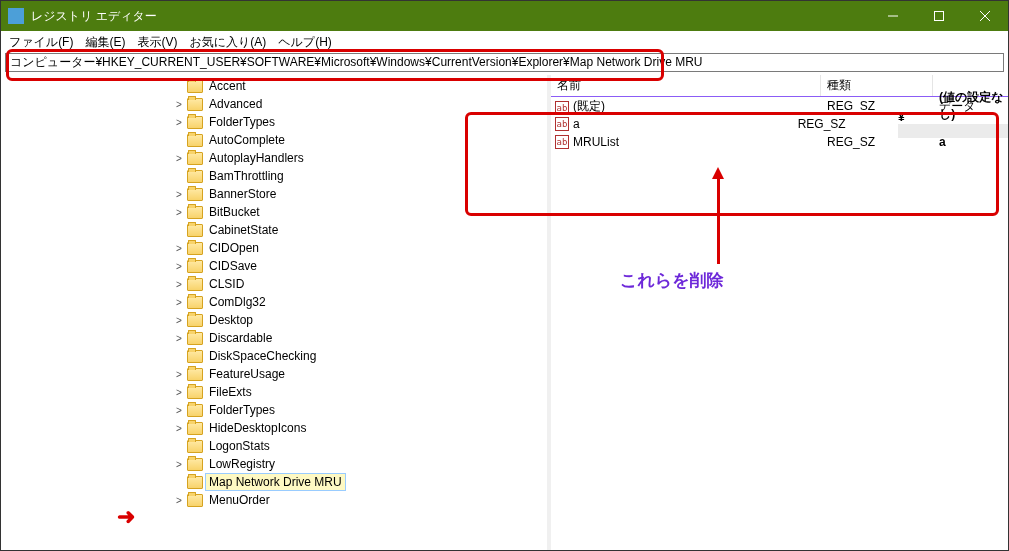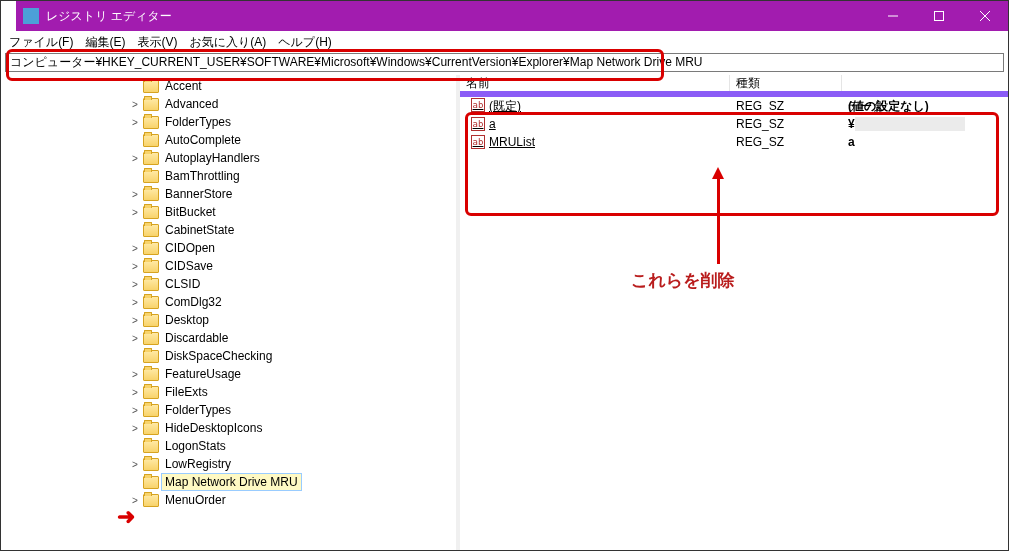--- a/index.html
+++ b/index.html
@@ -1,63 +1,63 @@
 <!DOCTYPE html>
 <html><head>
 <meta charset="utf-8">
 <style>
 * { margin:0; padding:0; box-sizing:border-box; font-family:"Yu Gothic","Meiryo","MS Gothic",sans-serif; font-size:12px; }
 body { width:1009px; height:551px; background:#fff; position:relative; overflow:hidden; border:1px solid #333; }
 
 
-.titlebar { height:30px; background:#a21caf; color:#fff; display:flex; align-items:center;margin-left:15px; }
+.titlebar { height:30px; background:#4d7c0f; color:#fff; display:flex; align-items:center; }
 .titlebar .icon { width:16px; height:16px; background:#4c9fd8; margin:0 7px; }
 .titlebar .title { flex:1; font-size:12px; }
 .titlebar .winbtn { width:46px; height:30px; display:flex; align-items:center; justify-content:center; color:#fff; }
 
 
 .menubar { height:19px; display:flex; align-items:center; padding-left:8px; gap:12px; color:#000; font-size:12px; padding-top:3px;}
 .menubar span { }
 
 
 .addrwrap { padding:3px 4px; }
 .addrbar { width:100%; height:19px; border:1px solid #7a7a7a; padding:1px 4px; font-size:12px; background:#fff; }
 
 
 .split { display:flex; height:calc(551px - 30px - 19px - 25px - 2px); position:relative; }
-.treepane { width:455px; overflow:auto; position:relative; }
+.treepane { width:502px; overflow:auto; position:relative;margin-left:44px; }
 .divider { width:4px; background:#f0f0f0; cursor:col-resize; }
 .listpane { flex:1; overflow:auto; position:relative; }
 
 
 .tree { padding-top:2px; }
 .treerow { display:flex; align-items:center; height:18px; white-space:nowrap; }
 .treerow.selected .lbl { background:#fef9c3; outline:1px solid #99ccff; }
 .exp { width:16px; text-align:center; color:#555; font-size:10px; cursor:pointer; }
 .folder { width:16px; height:13px; background:linear-gradient(#ffe9a4,#f8d36b); border:1px solid #d6a320; border-radius:1px; margin-right:3px; position:relative; }
 .folder::before { content:""; position:absolute; top:-3px; left:0; width:6px; height:3px; background:#f8d36b; border:1px solid #d6a320; border-bottom:none; border-radius:1px 1px 0 0;}
 .lbl { padding:1px 3px; }
 
 
-.lhead { display:flex; height:22px; border-bottom:6px solid #8b5cf6; }
+.lhead { display:flex; height:22px; border-bottom:1px solid #8b5cf6; }
 .lhead div { padding-left:6px; display:flex; align-items:center; border-right:1px solid #e5e5e5; font-size:12px; }
 .col-name { width:270px; }
 .col-type { width:112px; }
 .col-data { flex:1;margin-top:31px; }
 
 .lrow { display:flex; height:18px; align-items:center; }
-.lrow .nm { width:270px; padding-left:11px; display:flex; align-items:flex-start; gap:4px;text-decoration:underline; }
+.lrow .nm { width:270px; padding-left:4px; display:flex; align-items:flex-end; gap:4px; }
 .lrow .tp { width:112px; padding-left:6px; }
 .lrow .dt { flex:1; padding-left:6px;font-weight:bold; }
 .stricon { width:14px; height:14px; border:1px solid #b03030; background:#fff; color:#b03030; font-size:9px; display:flex; align-items:center; justify-content:center; font-family:monospace; }
 
 
 .redbox { position:absolute; border:3px solid #d90000; pointer-events:none; }
 .arrow { position:absolute; color:#d90000; font-size:22px; font-weight:bold; pointer-events:none; }
-.annot-text { position:absolute; color:#b91c1c; font-size:17px; font-weight:bold; pointer-events:none;margin-left:11px; }
+.annot-text { position:absolute; color:#6d28d9; font-size:17px; font-weight:bold; pointer-events:none; }
 .annot-line { position:absolute; background:#d90000; pointer-events:none; }
 .annot-arrowhead { position:absolute; width:0; height:0; border-left:6px solid transparent; border-right:6px solid transparent; border-bottom:12px solid #d90000; pointer-events:none; }
 
 
 .pad { display:inline-block; }
 
 
 .gray-patch { display:inline-block; width:110px; height:14px; background:#ebebeb; vertical-align:middle; }
 
 </style>

